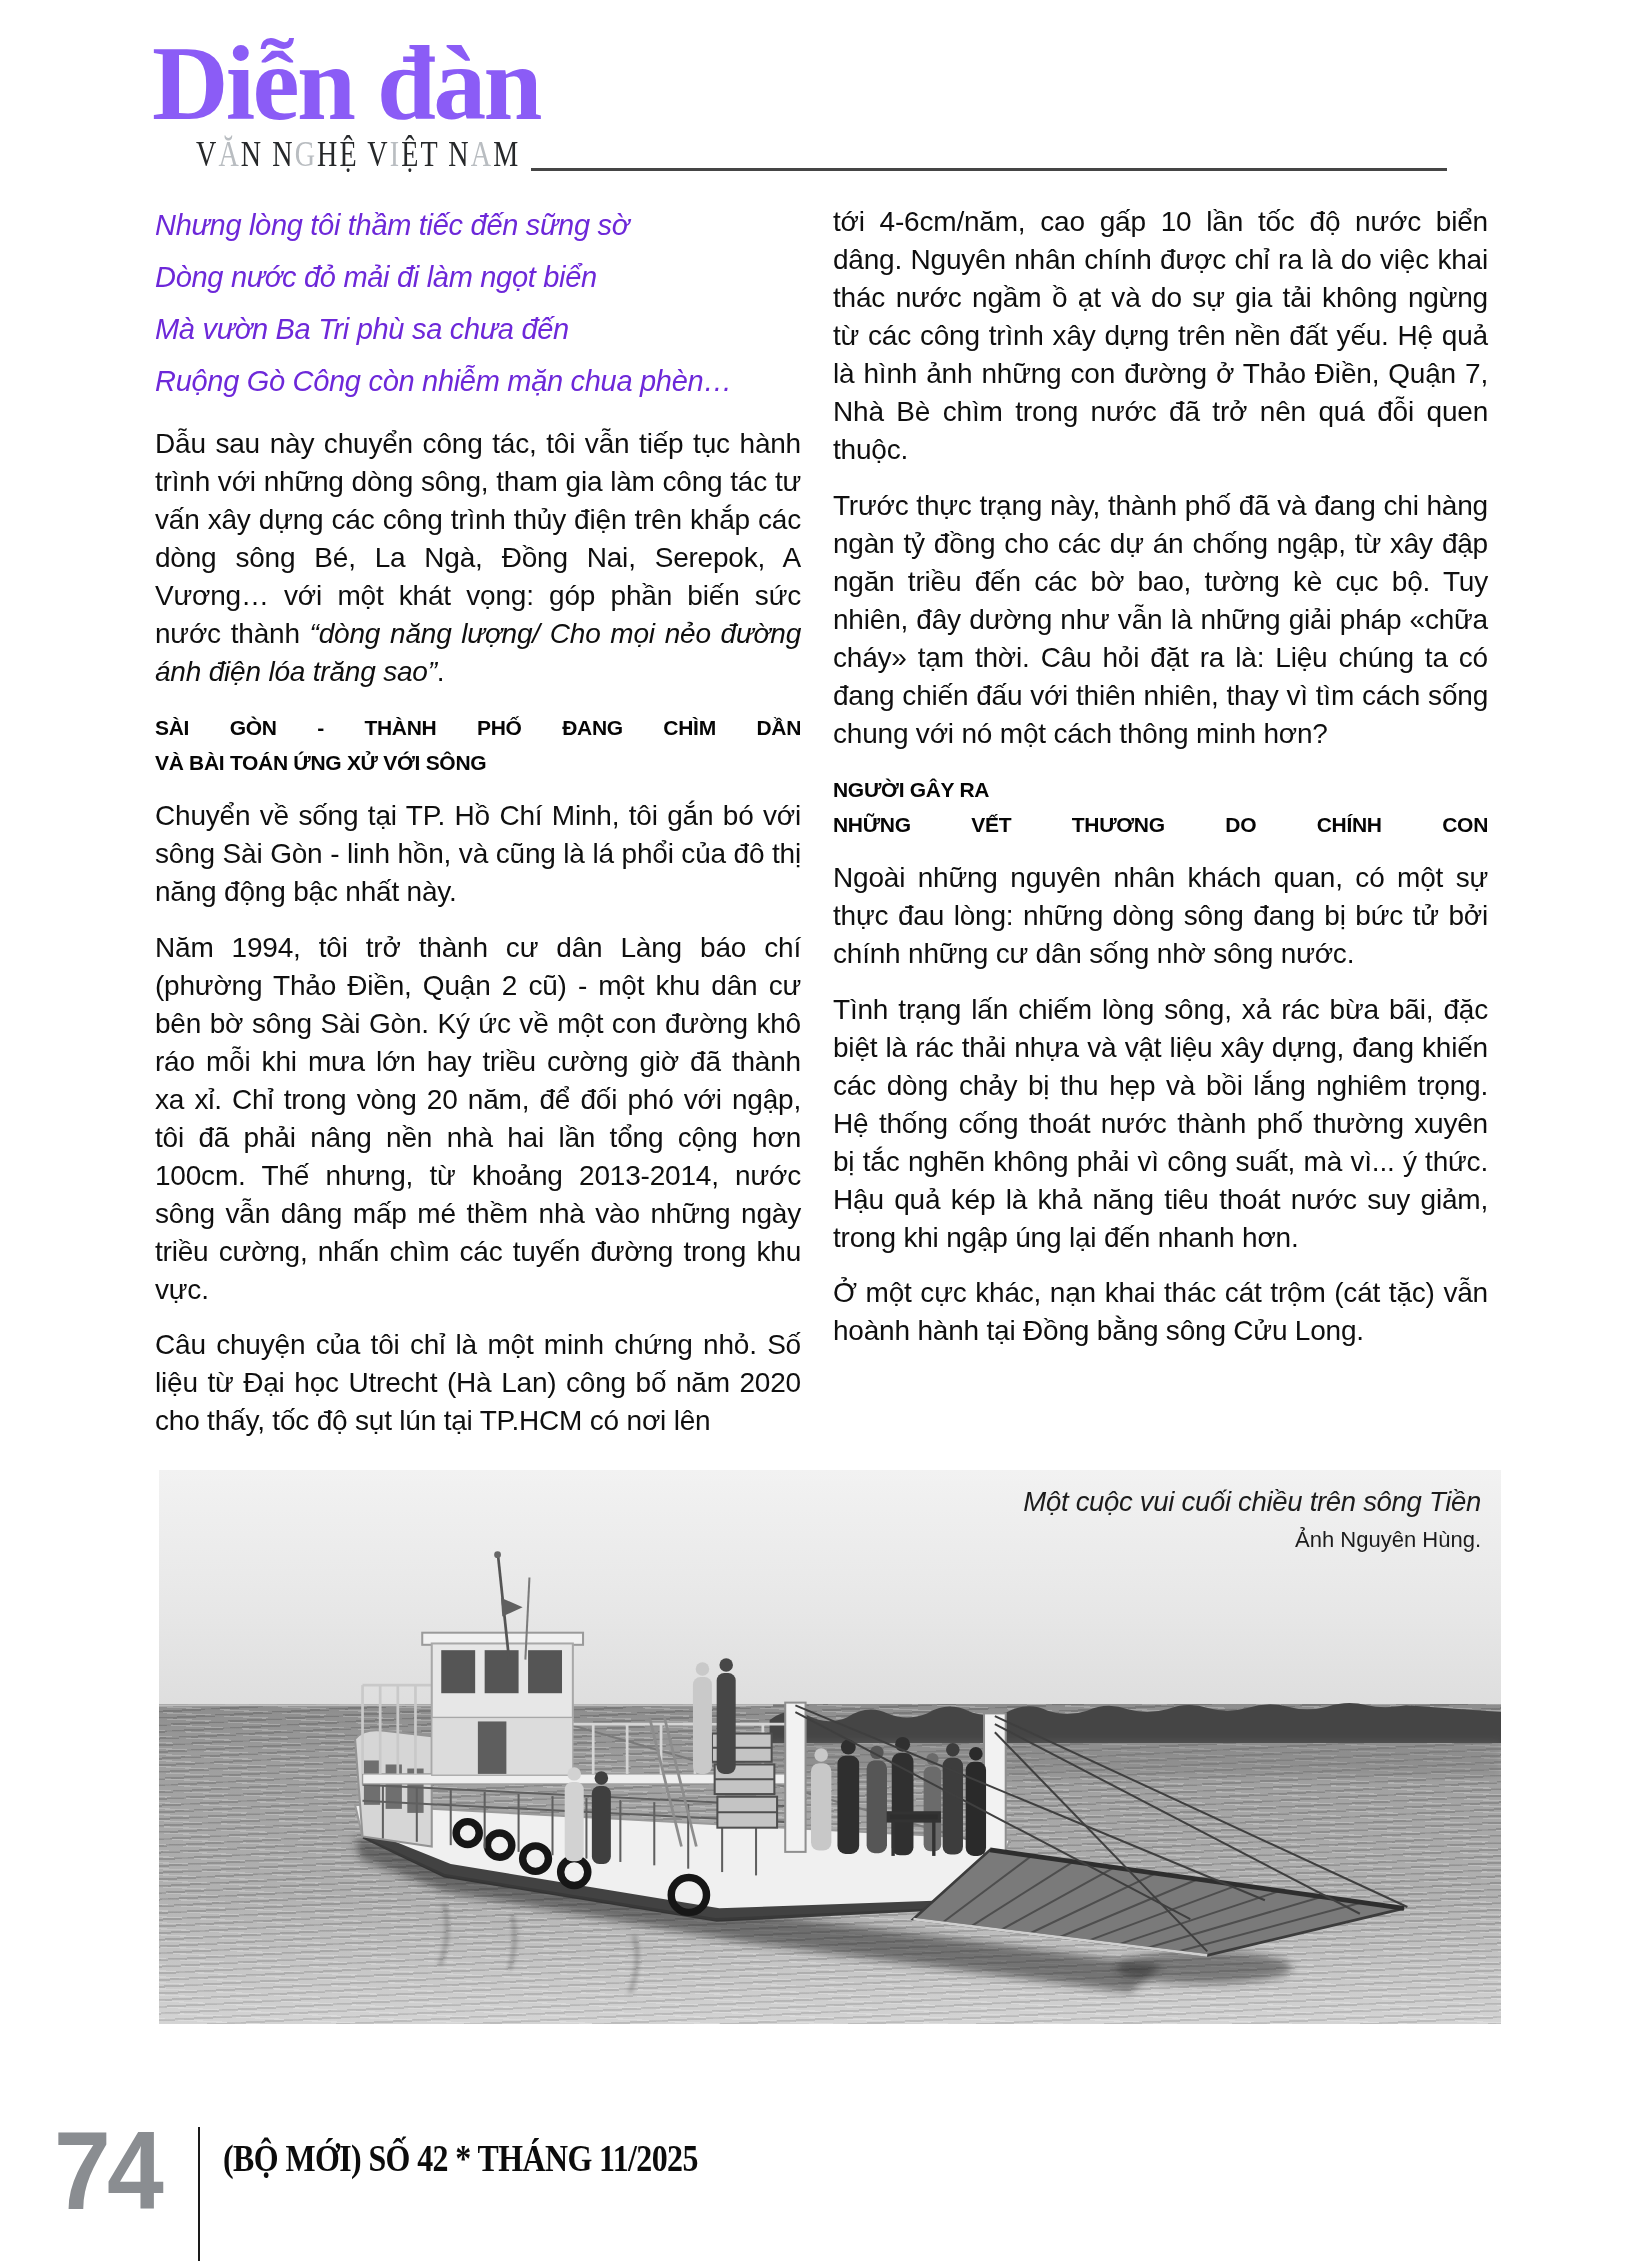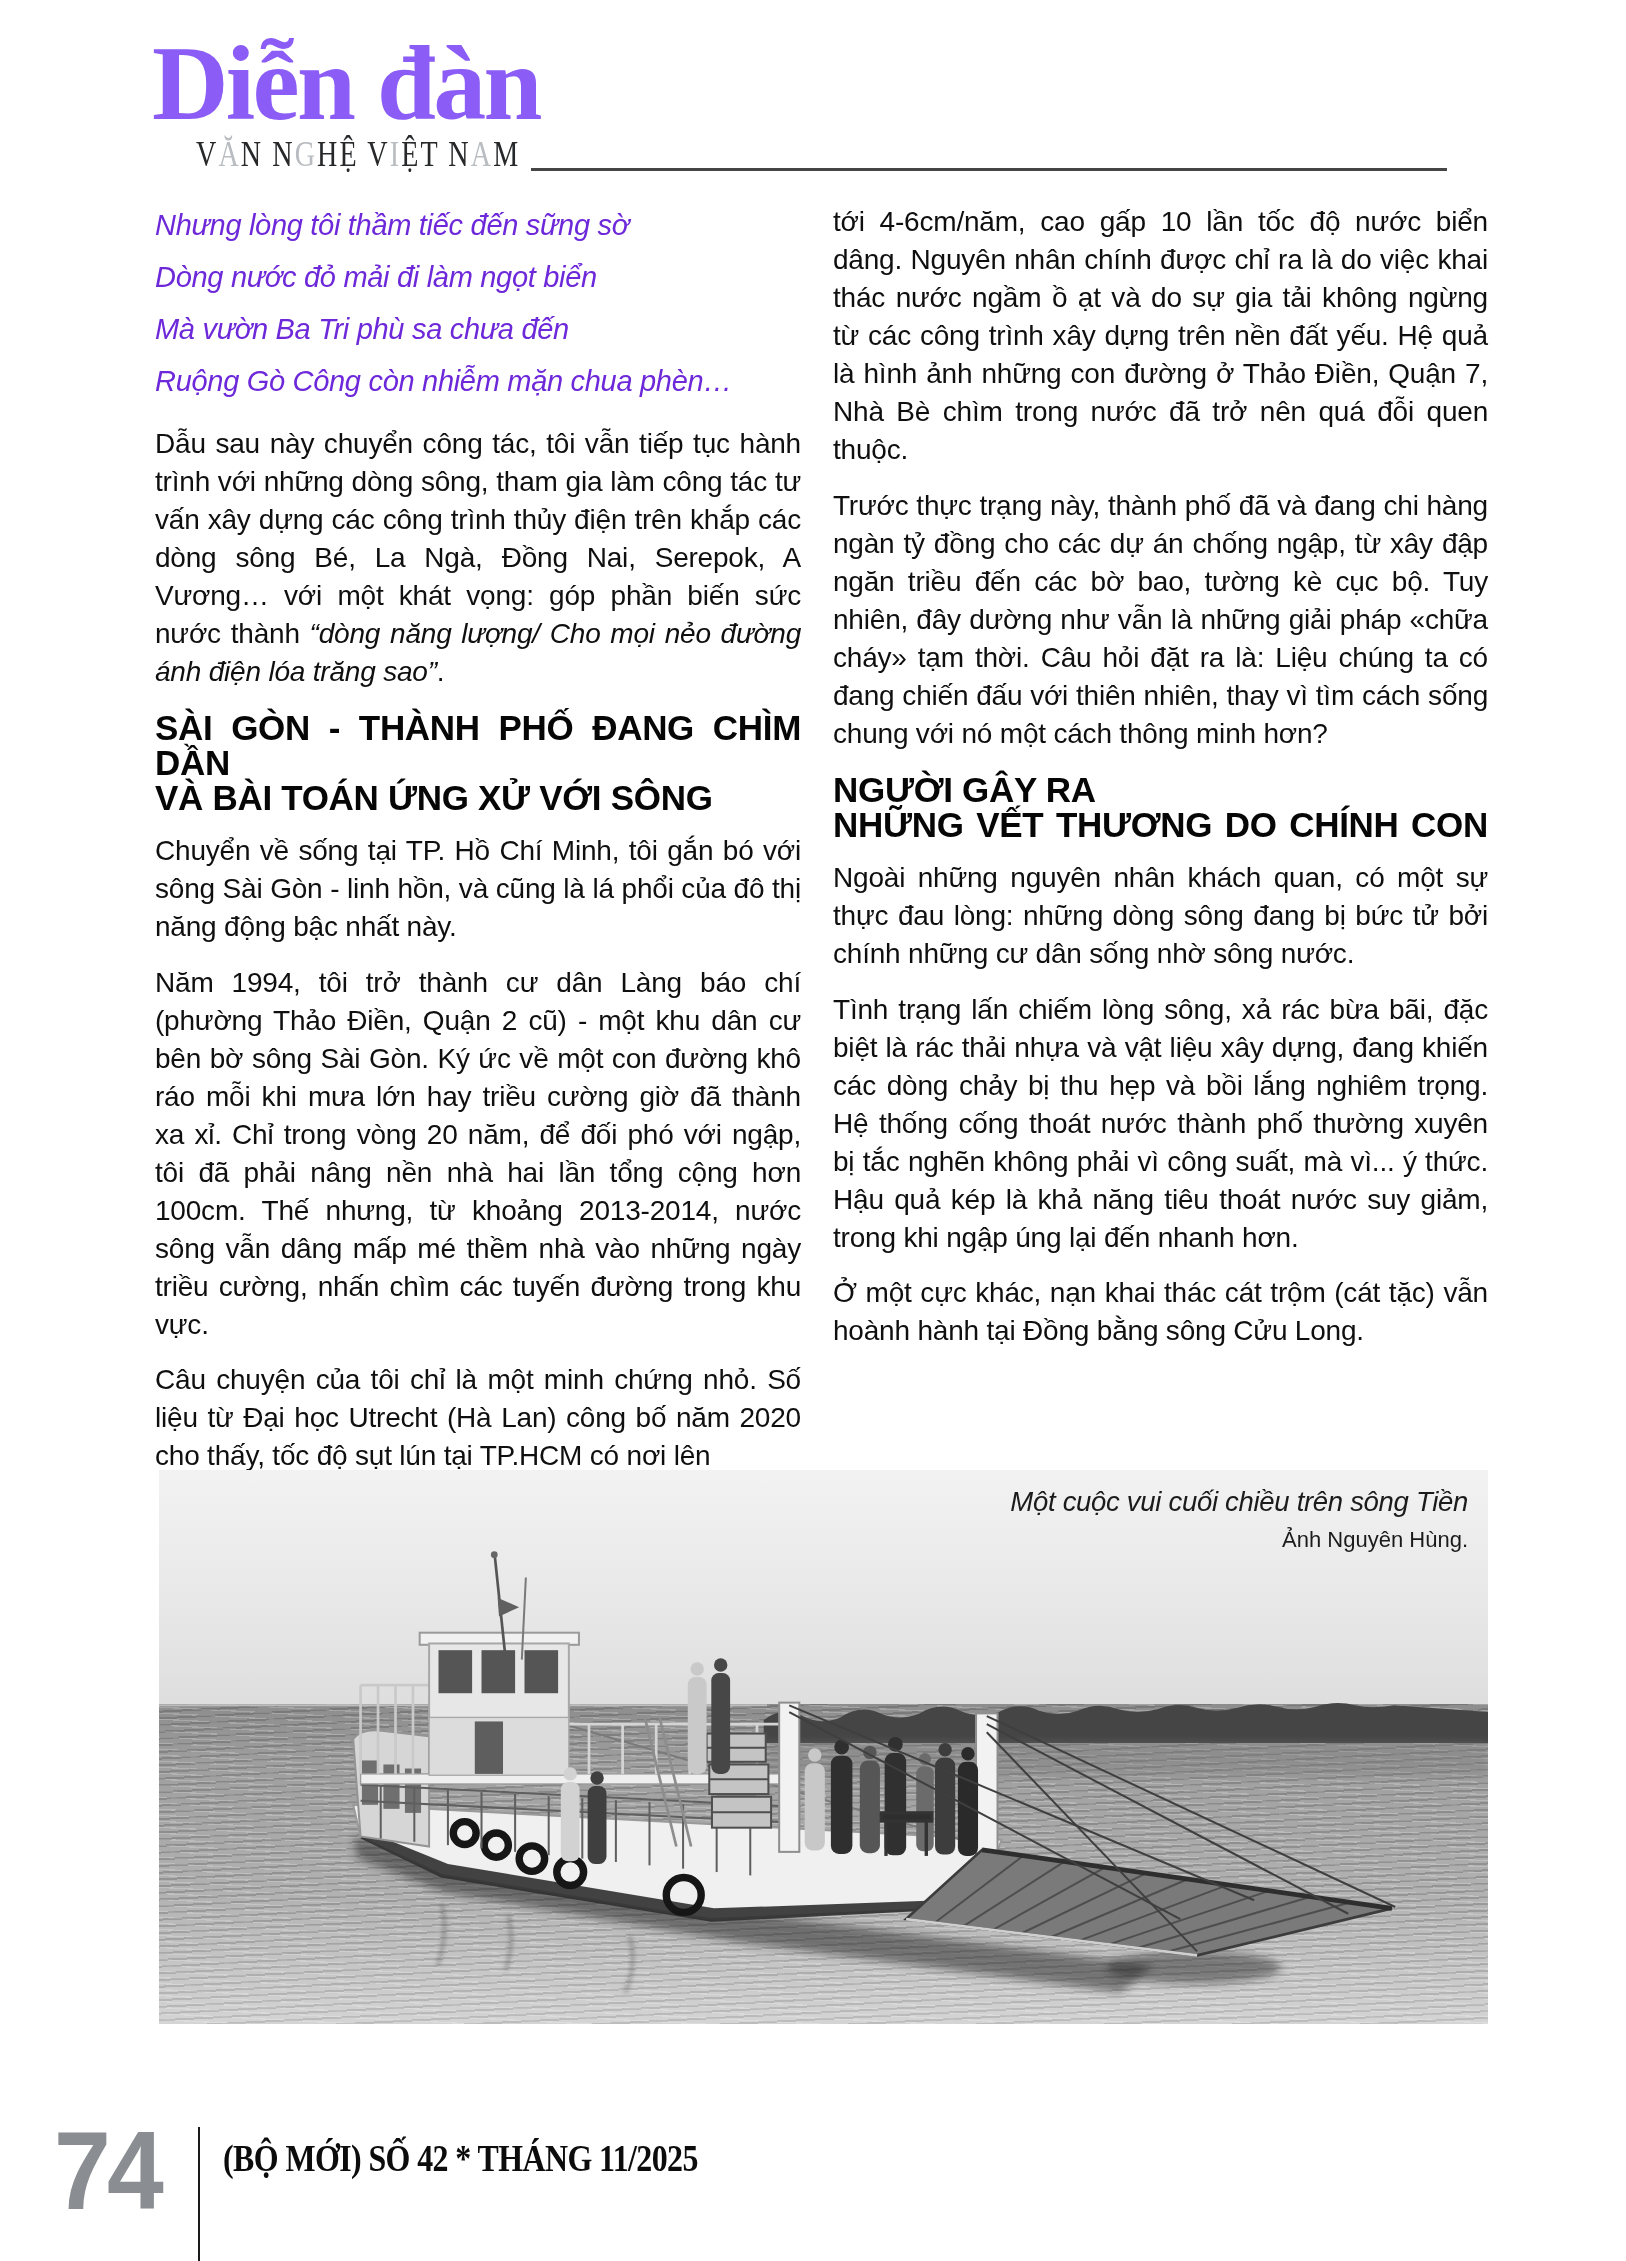--- a/index.html
+++ b/index.html
@@ -16,28 +16,28 @@
   .m-rule{position:absolute;left:531px;top:168px;width:916px;height:2.7px;background:#454545;}
 
   
   .columns{position:absolute;left:155px;top:199px;width:1333px;display:grid;
            grid-template-columns:646px 655px;column-gap:32px;}
   .poem-line{font-style:italic;font-size:29px;line-height:52px;letter-spacing:-0.3px;color:#6d28d9;}
   .para{margin:17.5px 0 0 0;font-size:28px;line-height:38px;text-align:justify;
         letter-spacing:-0.2px;color:#0f0f0f;}
   .mt0{margin-top:4px;}
   .q{font-style:italic;}
-  .heading{margin:19px 0 0 0;font-weight:700;font-size:35px;line-height:35px;
+  .heading{margin:19px 0 0 0;font-weight:700;font-size:21px;line-height:35px;
            letter-spacing:-0.3px;color:#060606;}
   .hl{display:block;}
   .just{text-align:justify;text-align-last:justify;}
 
   
   .photo{position:absolute;left:159px;top:1470px;width:1329px;height:554px;margin:0;
-         overflow:hidden;background:#e9e9e9;}
+         overflow:hidden;background:#e9e9e9;padding-left:13px;}
   .sky{position:absolute;left:0;right:0;top:0;height:42.5%;
        background:linear-gradient(180deg,#f2f2f2 0%,#e7e7e7 60%,#dedede 100%);}
   .water{position:absolute;left:0;right:0;top:42.3%;bottom:0;
        background:linear-gradient(180deg,#8d8d8d 0%,#9e9e9e 18%,#a9a9a9 40%,#b9b9b9 75%,#c4c4c4 100%);}
   .water::before{content:"";position:absolute;inset:0;
        background:repeating-linear-gradient(177deg, rgba(45,45,45,.22) 0 2px, rgba(0,0,0,0) 2px 6.7px),
                   repeating-linear-gradient(183deg, rgba(255,255,255,.20) 0 1.3px, rgba(0,0,0,0) 1.3px 6px);}
   .water::after{content:"";position:absolute;left:0;bottom:0;height:40%;width:100%;
        background:linear-gradient(180deg,rgba(255,255,255,0),rgba(255,255,255,.28));}
   .scene{position:absolute;inset:0;width:100%;height:100%;}

